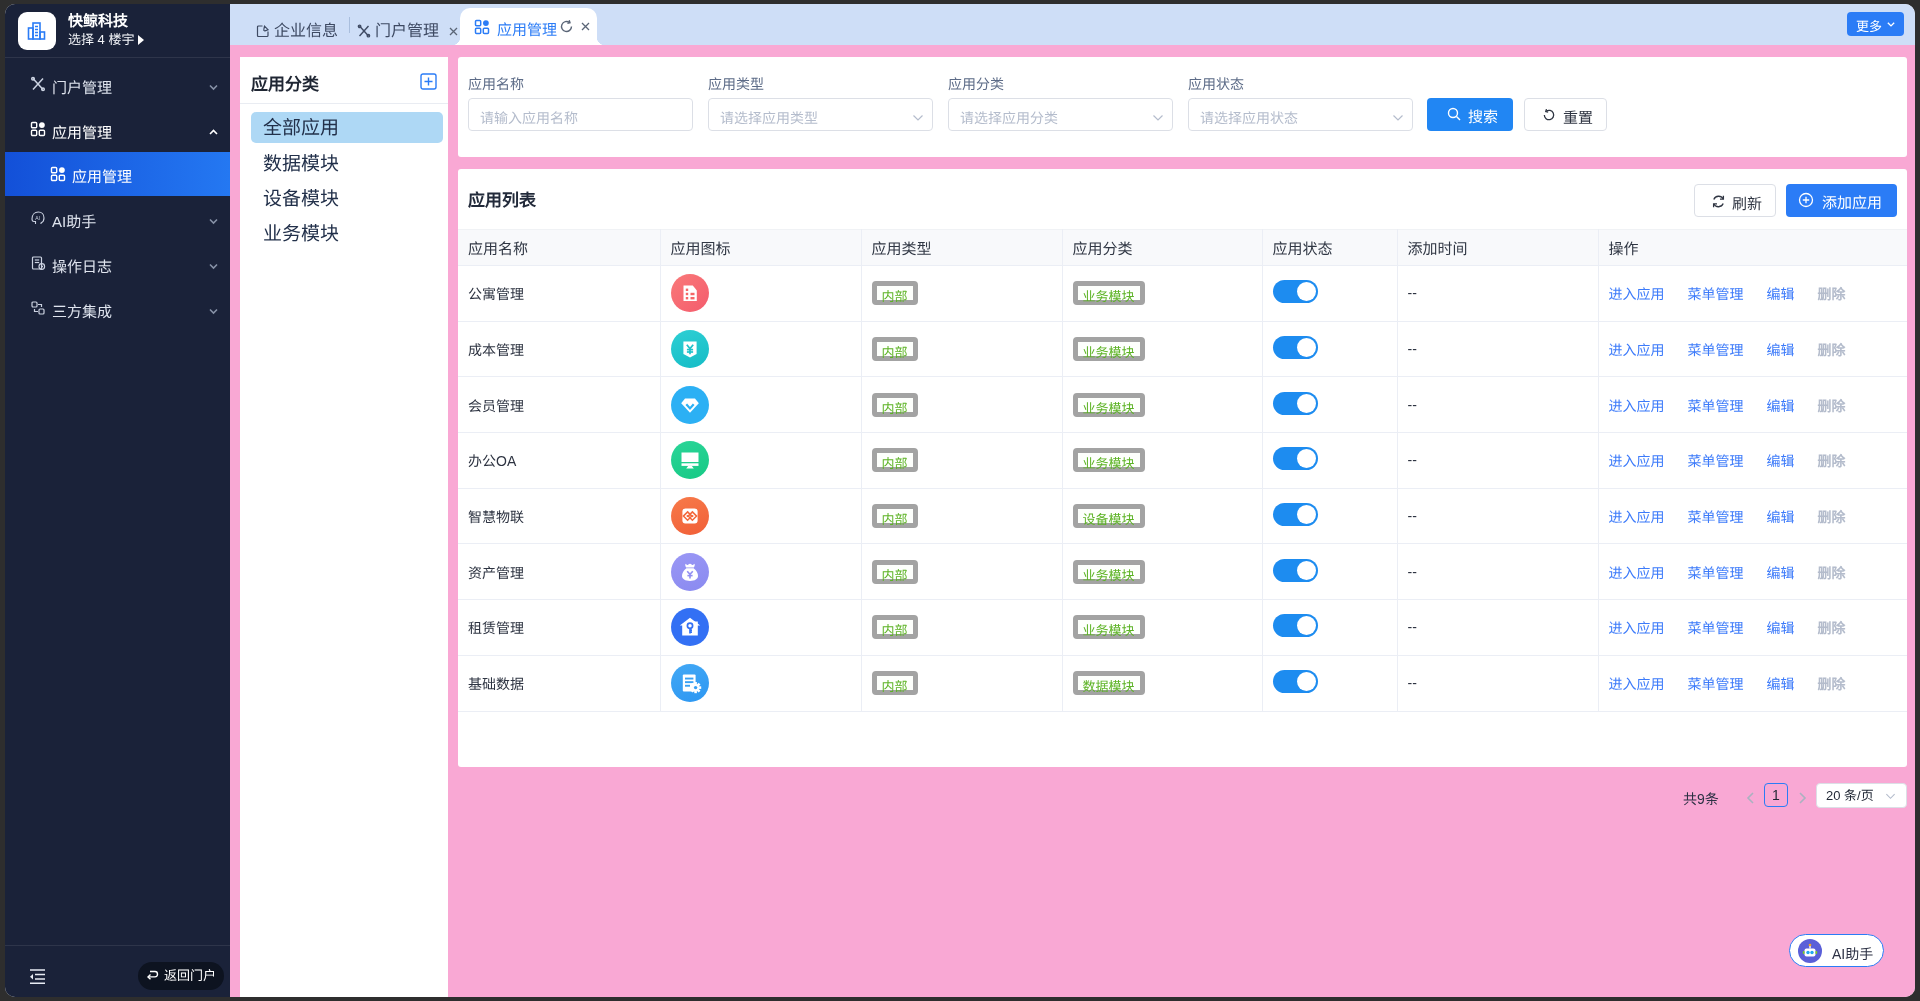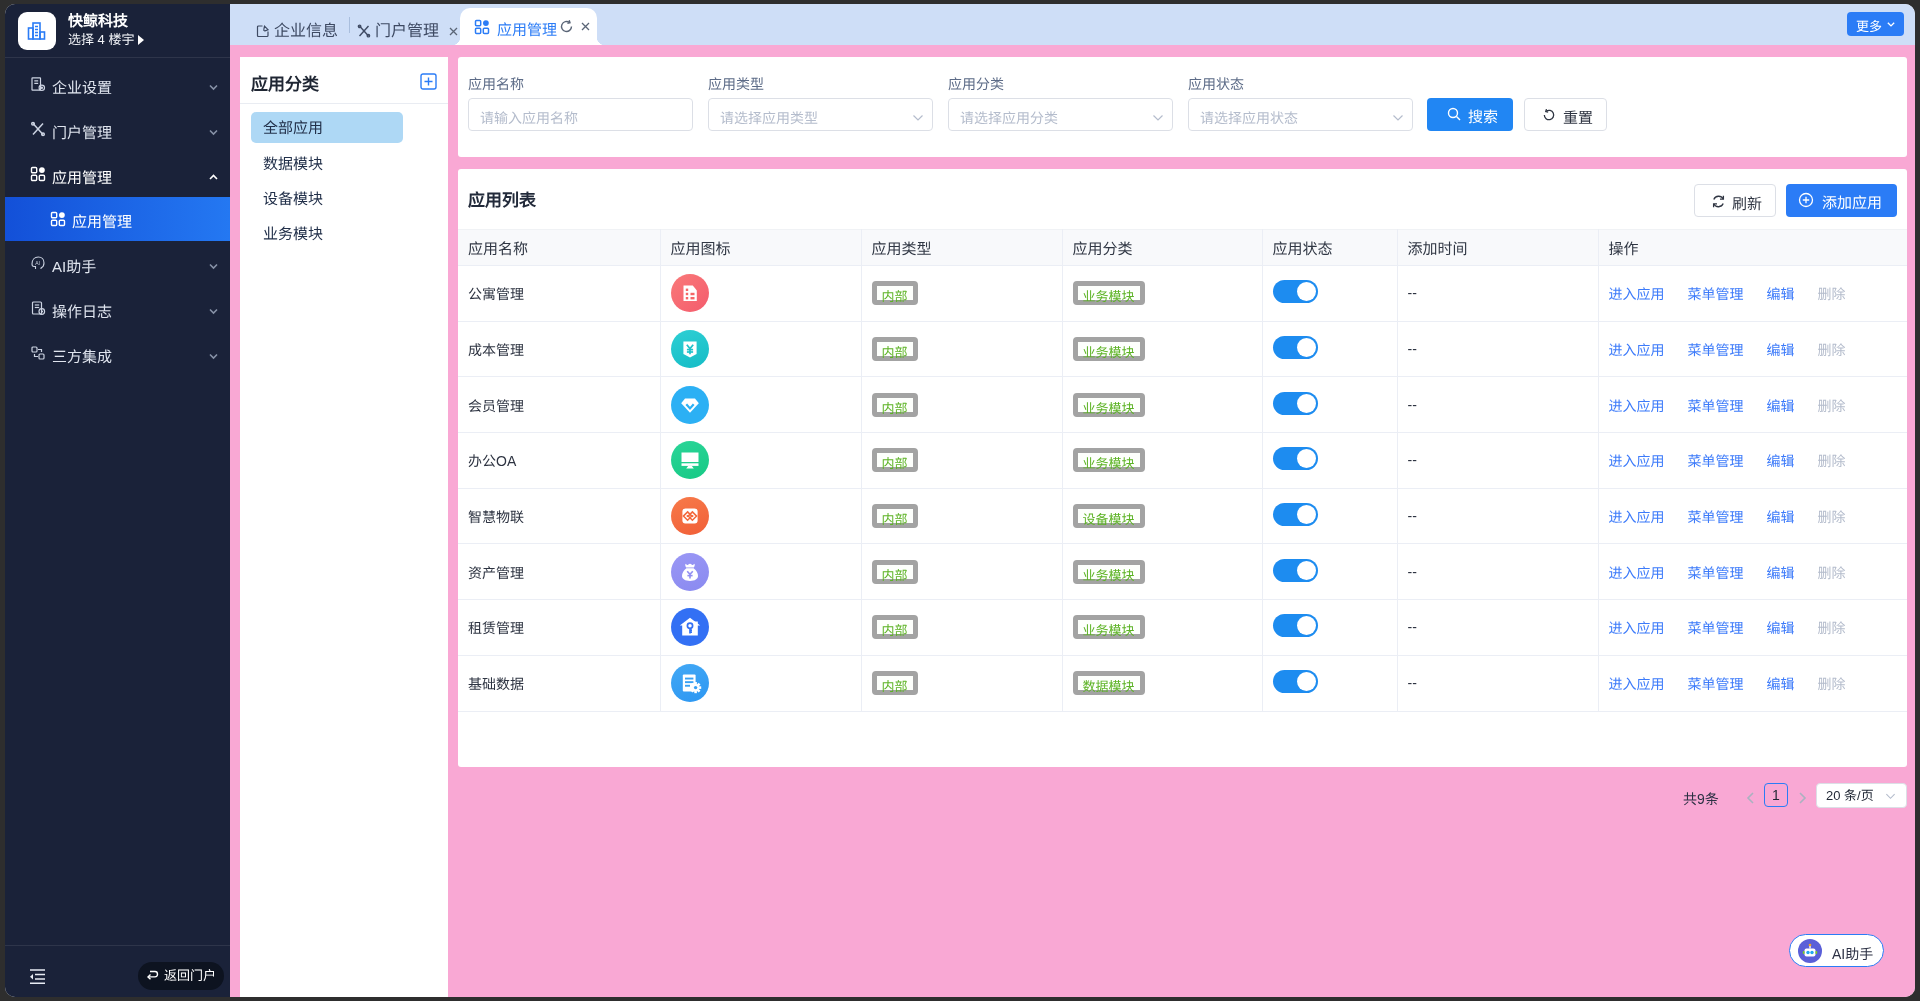--- a/index.html
+++ b/index.html
@@ -34,21 +34,21 @@
 .tab-active::before { content:''; position:absolute; left:-8px; bottom:0; width:8px; height:8px; background:radial-gradient(circle at 0 0, rgba(0,0,0,0) 8px, #fff 8.5px); }
 .tab-active::after { content:''; position:absolute; right:-8px; bottom:0; width:8px; height:8px; background:radial-gradient(circle at 8px 0, rgba(0,0,0,0) 8px, #fff 8.5px); }
 .vline { position:absolute; left:119px; top:13px; width:1px; height:16px; background:#a9bedd; }
 .more-btn { position:absolute; right:11px; top:8px; width:57px; height:24px; background:#2b7cf6; border-radius:4px; color:#fff; font-size:13px; }
 
 .content { position:absolute; left:225px; top:41px; width:1685px; height:952px; background:#f9a8d4; }
 .cat-panel { position:absolute; left:10px; top:12px; width:208px; height:940px; background:#fff; }
 .cat-title { position:absolute; left:11px; top:13px; font-size:17px; font-weight:bold; color:#1f2633; }
 .cat-add { position:absolute; right:11px; top:16px; width:17px; height:17px; }
 .cat-hr { position:absolute; left:0; top:46px; width:208px; height:1px; background:#e9ecf2; }
-.cat-item { position:absolute; left:11px; width:152px; height:31px; line-height:31px; font-size:15px; color:#22304a; padding-left:12px; border-radius:5px; }
+.cat-item { position:absolute; left:11px; width:192px; height:31px; line-height:31px; font-size:19px; color:#22304a; padding-left:12px; border-radius:5px; }
 .cat-item.sel { background:#aed8f5; }
 .filter-card { position:absolute; left:228px; top:12px; width:1449px; height:100px; background:#fff; border-radius:3px; }
 .f-label { position:absolute; top:16px; font-size:14px; color:#5c6b87; }
 .f-box { position:absolute; top:41px; width:225px; height:33px; border:1px solid #dcdfe6; border-radius:4px; background:#fff; }
 .f-ph { position:absolute; left:11px; top:8px; font-size:14px; color:#b4bccc; }
 .f-car { position:absolute; right:10px; top:11px; width:10px; height:10px; }
 .btn-search { position:absolute; left:969px; top:41px; width:86px; height:33px; background:#2186f3; border-radius:4px; color:#fff; font-size:15px; }
 .btn-reset { position:absolute; left:1066px; top:41px; width:83px; height:33px; background:#fff; border:1px solid #dcdfe6; border-radius:4px; color:#2f3542; font-size:15px; }
 .list-card { position:absolute; left:228px; top:124px; width:1449px; height:598px; background:#fff; border-radius:3px; }
 .list-title { position:absolute; left:10px; top:17px; font-size:17px; font-weight:bold; color:#222a3a; }
@@ -56,21 +56,21 @@
 .btn-add { position:absolute; left:1328px; top:15px; width:111px; height:33px; background:#2b7cf6; border-radius:4px; color:#fff; font-size:15px; }
 table.apps { position:absolute; left:0; top:60px; width:1449px; border-collapse:collapse; table-layout:fixed; }
 table.apps th { height:36px; background:#f8f9fb; font-size:15px; color:#303744; font-weight:normal; border-top:1px solid #f0f2f5; text-align:left; padding-left:10px; border-bottom:1px solid #ebeef5; border-right:1px solid #ebeef5; }
 table.apps th:last-child { border-right:none; }
 table.apps td { height:55.7px; font-size:14px; color:#2e3442; text-align:left; padding-left:10px; border-bottom:1px solid #ebeef5; border-right:1px solid #ebeef5; }
 table.apps td:last-child { border-right:none; }
 .tag { display:inline-block; height:24px; line-height:22px; padding:0 5px; border:5px solid #a3a3a3; border-radius:4px; color:#5cb324; font-size:13px; background:#fdfffc; }
 .switch { display:inline-block; width:45px; height:23px; border-radius:12px; background:#1d8cf0; position:relative; }
 .switch::after { content:''; position:absolute; right:2px; top:2px; width:19px; height:19px; border-radius:50%; background:#fff; }
 .oplinks a { color:#3d7bfa; text-decoration:none; font-size:14px; margin-right:23px; }
-.oplinks .dis { color:#b4bccc; margin-right:0; }
+.oplinks .dis { color:#b4bccc; margin-right:0;font-weight:bold; }
 .appicon { width:38px; height:38px; border-radius:50%; display:inline-block; vertical-align:middle; }
 .pag { position:absolute; left:228px; top:738px; width:1449px; height:30px; font-size:14px; color:#2c3144; }
 .ai-pill { position:absolute; right:31px; bottom:30px; width:95px; height:33px; background:#fff; border:1px solid #2b7cf6; border-radius:17px; }
 .ai-pill .txt { position:absolute; left:42px; top:8px; font-size:14px; color:#2c3144; }
 </style>
 </head>
 <body>
 <div class="app">
   <div class="sidebar">
     <div class="logo-row">
@@ -83,33 +83,20 @@
             <line x1="9" y1="9.5" x2="12" y2="9.5"></line>
             <line x1="9" y1="12.5" x2="12" y2="12.5"></line>
             <line x1="9" y1="15.5" x2="12" y2="15.5"></line>
         </svg>
       </div>
       <div class="logo-title">快鲸科技</div>
       <div class="logo-sub">选择 4 楼宇<span class="tri"></span></div>
     </div>
     <div class="side-divider"></div>
     <div class="menu">
-      <div class="mi">
-          <span class="ic"><svg width="16" height="16" viewBox="0 0 16 16" fill="none" stroke="#ccd3e2" stroke-width="1.2">
-              <rect x="2" y="1.8" width="8.5" height="12.4" rx="0.5"></rect>
-              <line x1="4.3" y1="4.8" x2="8.2" y2="4.8"></line>
-              <line x1="4.3" y1="7.4" x2="8.2" y2="7.4"></line>
-              <circle cx="11.8" cy="11.8" r="2.7"></circle>
-              <circle cx="11.8" cy="11.8" r="0.7"></circle>
-            </svg></span>
-          <span class="tx">企业设置</span>
-          <span class="ch"><svg width="11" height="11" viewBox="0 0 11 11" fill="none" stroke="#8691a6" stroke-width="1.6">
-              <path d="M2 3.5 L5.5 7 L9 3.5"></path>
-            </svg></span>
-        </div>
       <div class="mi">
           <span class="ic"><svg width="16" height="16" viewBox="0 0 16 16" fill="none" stroke="#ccd3e2" stroke-width="1.5">
               <path d="M3 2.5 L13 13.5"></path>
               <path d="M13 2.5 L3 13.5"></path>
               <circle cx="3" cy="2.8" r="1.3"></circle>
               <circle cx="13" cy="13.2" r="1.3"></circle>
             </svg></span>
           <span class="tx">门户管理</span>
           <span class="ch"><svg width="11" height="11" viewBox="0 0 11 11" fill="none" stroke="#8691a6" stroke-width="1.6">
               <path d="M2 3.5 L5.5 7 L9 3.5"></path>

